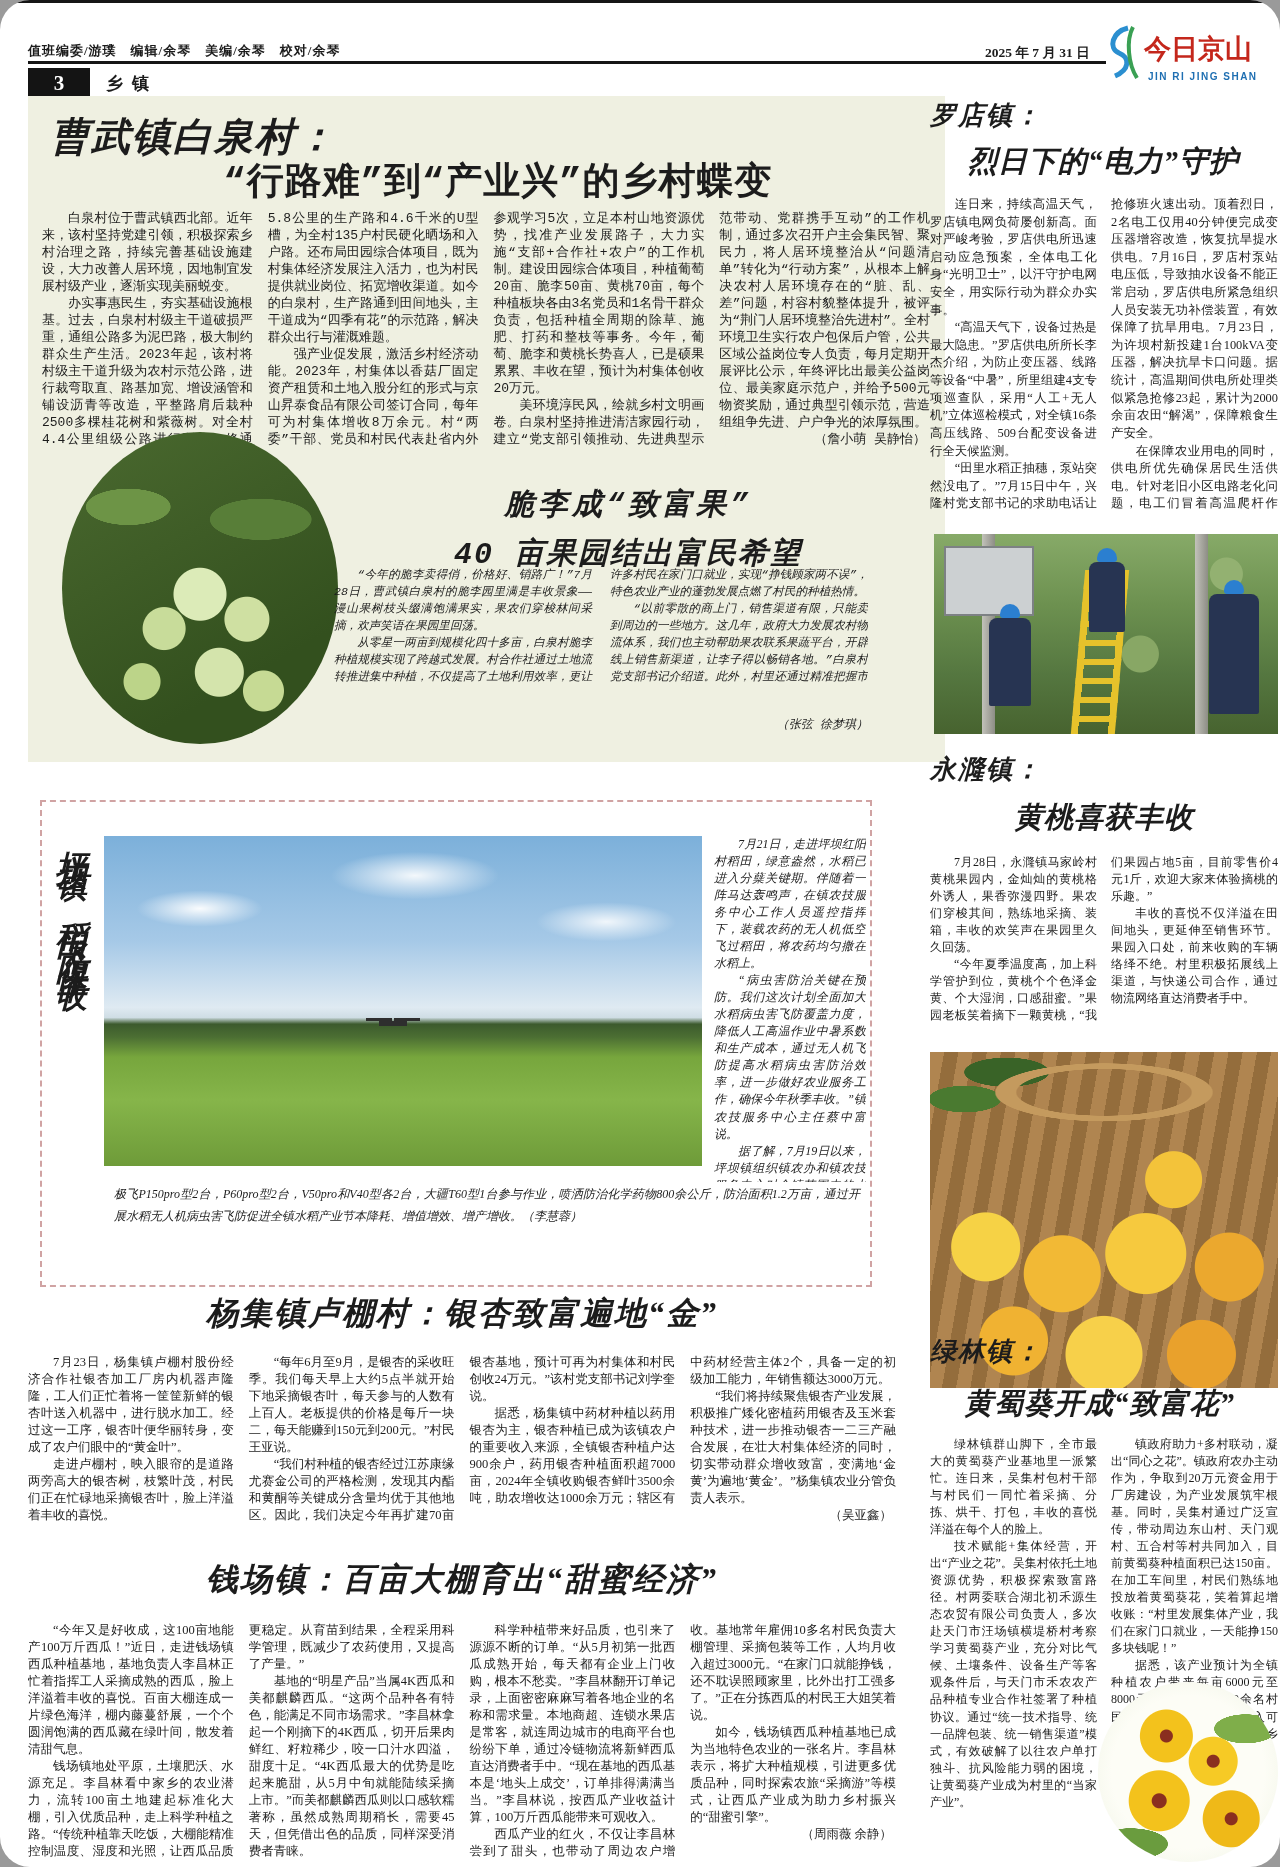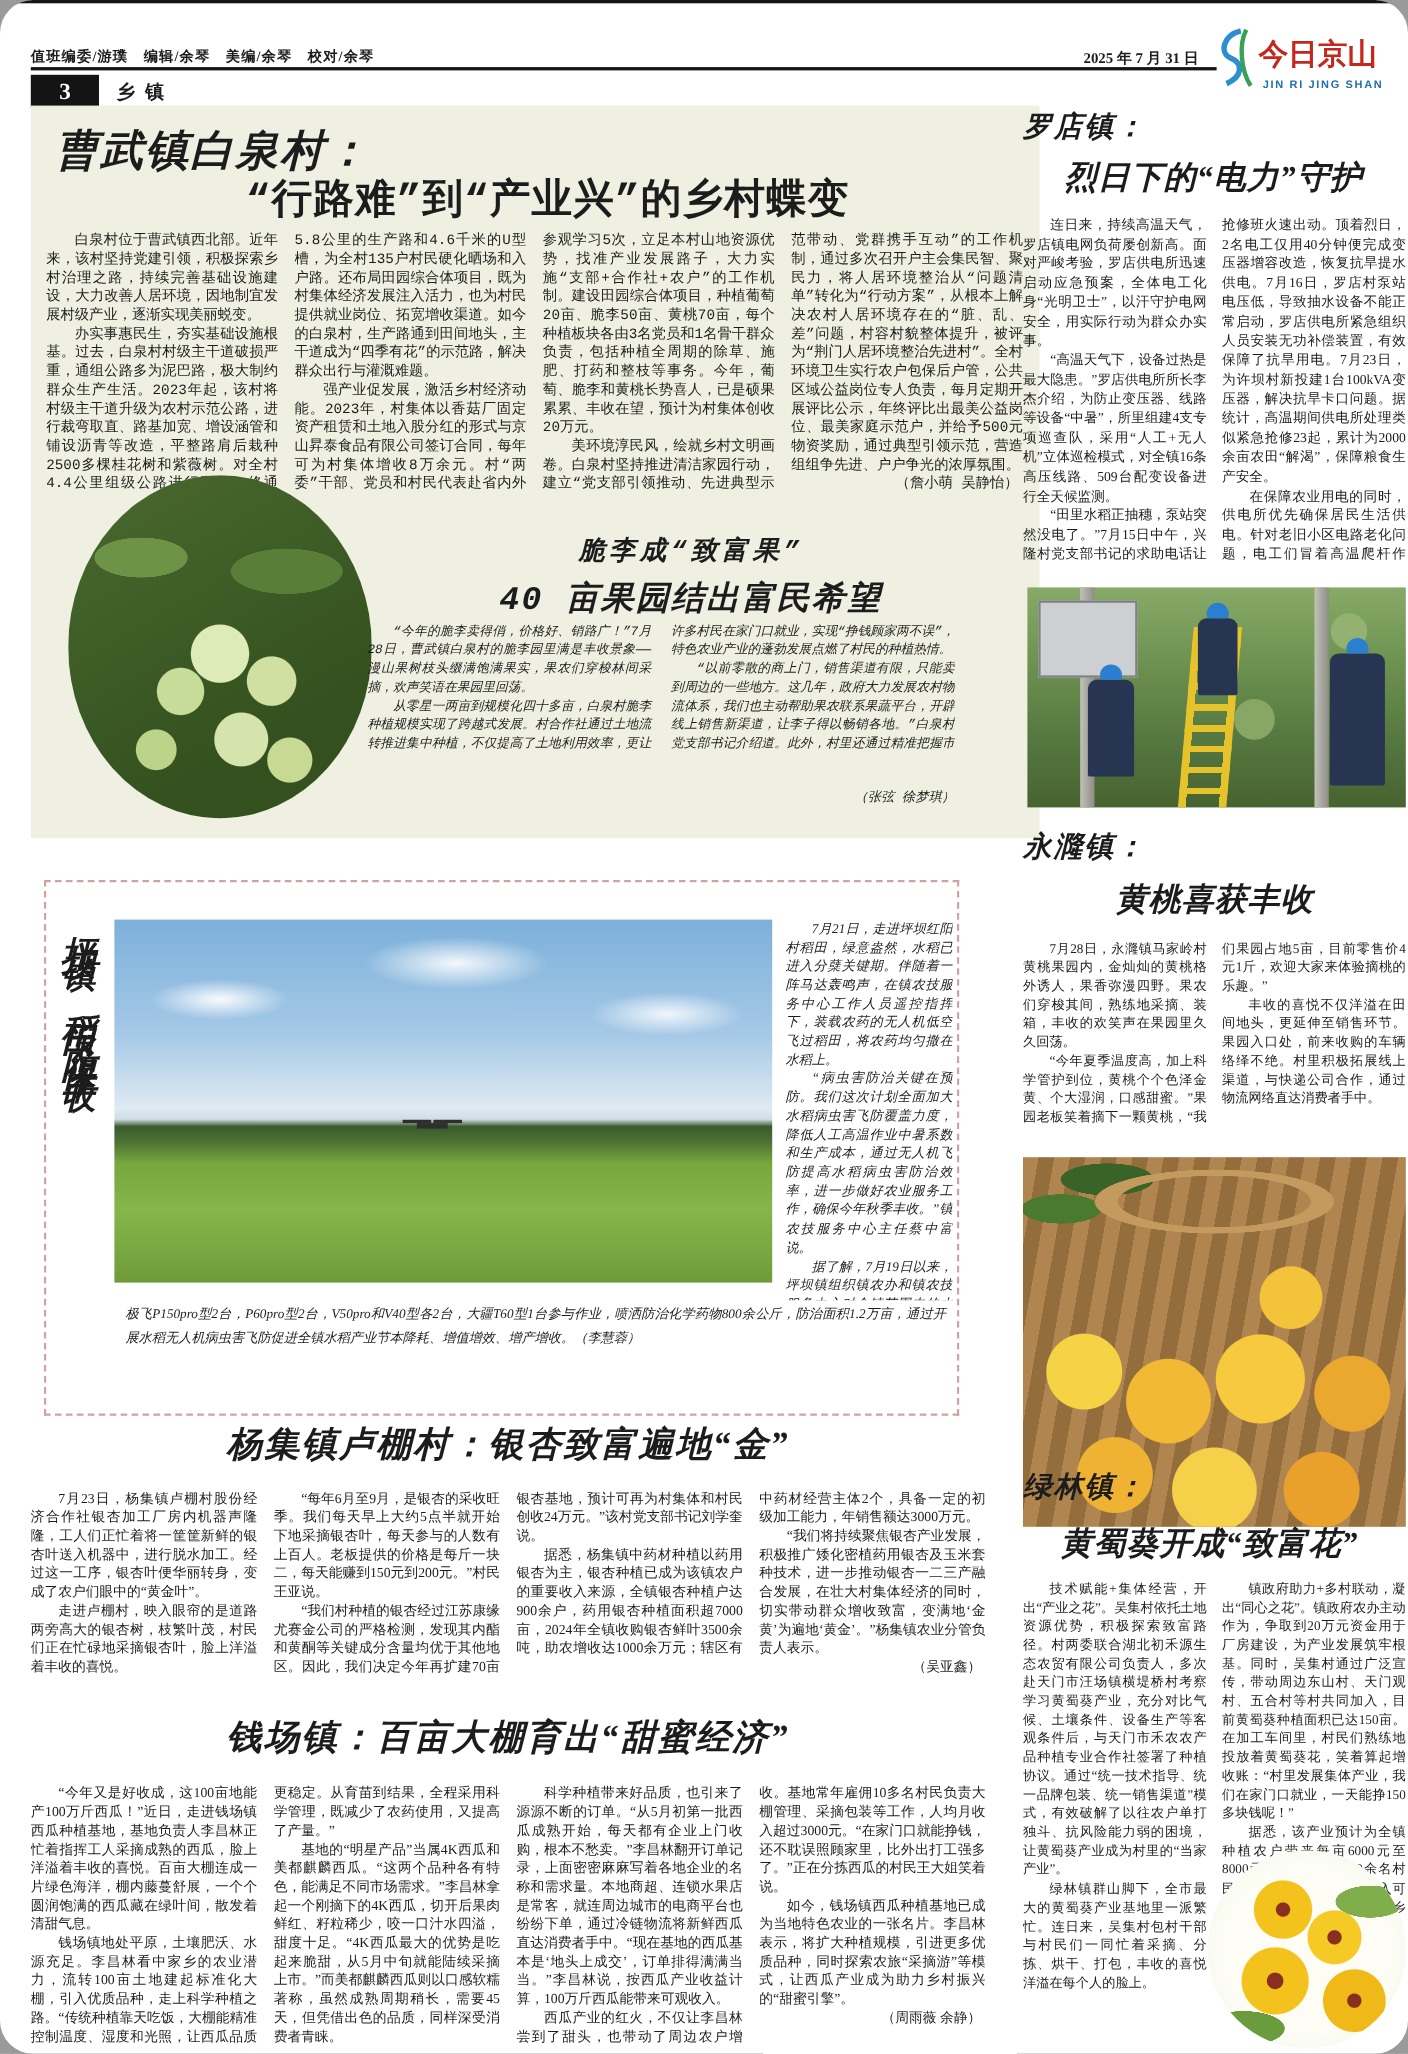--- a/index.html
+++ b/index.html
@@ -30,21 +30,21 @@
       radial-gradient(circle at 50% 52%,#dcebb8 0 26px,rgba(0,0,0,0) 27px),
       radial-gradient(circle at 67% 60%,#cfe0a2 0 22px,rgba(0,0,0,0) 23px),
       radial-gradient(circle at 37% 63%,#c8dc9a 0 21px,rgba(0,0,0,0) 22px),
       radial-gradient(circle at 57% 77%,#d4e4ac 0 24px,rgba(0,0,0,0) 25px),
       radial-gradient(circle at 29% 80%,#bcd489 0 18px,rgba(0,0,0,0) 19px),
       radial-gradient(circle at 73% 83%,#c6da94 0 20px,rgba(0,0,0,0) 21px),
       radial-gradient(ellipse 70px 30px at 24% 24%,#6d9446 0 60%,rgba(0,0,0,0) 61%),
       radial-gradient(ellipse 84px 34px at 72% 28%,#587e38 0 60%,rgba(0,0,0,0) 61%),
       linear-gradient(150deg,#4a692f,#33501e 75%);}
   .cl-title{left:320px;top:388px;width:560px;text-align:center;font-weight:bold;font-style:italic;}
-  .cl-title .l1{font-size:24px;letter-spacing:4px;}
+  .cl-title .l1{font-size:30px;letter-spacing:4px;}
   .cl-title .l2{font-size:30px;letter-spacing:2px;margin-top:8px;}
   .cl-cols{left:306px;top:470px;width:534px;height:148px;column-count:2;column-gap:18px;
            font-size:11.6px;line-height:1.47;overflow:hidden;}
   .cl-byline{left:560px;top:620px;width:280px;text-align:right;font-size:12px;font-style:italic;}
   
   .pingba{left:40px;top:800px;width:832px;height:487px;border:2px dashed #d0a3a3;box-sizing:border-box;}
   .pb-vtitle{left:8px;top:24px;height:450px;writing-mode:vertical-rl;font-size:31px;font-weight:700;
              letter-spacing:10px;font-style:italic;}
   .rice-photo{left:62px;top:34px;width:598px;height:330px;
     background:
@@ -229,22 +229,22 @@
       <p>7月28日，永漋镇马家岭村黄桃果园内，金灿灿的黄桃格外诱人，果香弥漫四野。果农们穿梭其间，熟练地采摘、装箱，丰收的欢笑声在果园里久久回荡。</p>
       <p>“今年夏季温度高，加上科学管护到位，黄桃个个色泽金黄、个大湿润，口感甜蜜。”果园老板笑着摘下一颗黄桃，“我们果园占地5亩，目前零售价4元1斤，欢迎大家来体验摘桃的乐趣。”</p>
       <p>丰收的喜悦不仅洋溢在田间地头，更延伸至销售环节。果园入口处，前来收购的车辆络绎不绝。村里积极拓展线上渠道，与快递公司合作，通过物流网络直达消费者手中。</p>
 
     </div>
     <div class="abs peach-photo"></div>
 
     <h2 class="kicker" style="left:0;top:1238px;margin:0;">绿林镇：</h2>
     <h2 class="rtitle" style="left:30px;top:1284px;margin:4px;">黄蜀葵开成“致富花”</h2>
     <div class="abs cols lv-cols">
+      <p>绿林镇群山脚下，全市最大的黄蜀葵产业基地里一派繁忙。连日来，吴集村包村干部与村民们一同忙着采摘、分拣、烘干、打包，丰收的喜悦洋溢在每个人的脸上。</p>
       <p>技术赋能+集体经营，开出“产业之花”。吴集村依托土地资源优势，积极探索致富路径。村两委联合湖北初禾源生态农贸有限公司负责人，多次赴天门市汪场镇横堤桥村考察学习黄蜀葵产业，充分对比气候、土壤条件、设备生产等客观条件后，与天门市禾农农产品种植专业合作社签署了种植协议。通过“统一技术指导、统一品牌包装、统一销售渠道”模式，有效破解了以往农户单打独斗、抗风险能力弱的困境，让黄蜀葵产业成为村里的“当家产业”。</p>
-      <p>绿林镇群山脚下，全市最大的黄蜀葵产业基地里一派繁忙。连日来，吴集村包村干部与村民们一同忙着采摘、分拣、烘干、打包，丰收的喜悦洋溢在每个人的脸上。</p>
       <p>镇政府助力+多村联动，凝出“同心之花”。镇政府农办主动作为，争取到20万元资金用于厂房建设，为产业发展筑牢根基。同时，吴集村通过广泛宣传，带动周边东山村、天门观村、五合村等村共同加入，目前黄蜀葵种植面积已达150亩。在加工车间里，村民们熟练地投放着黄蜀葵花，笑着算起增收账：“村里发展集体产业，我们在家门口就业，一天能挣150多块钱呢！”</p>
       <p>据悉，该产业预计为全镇种植农户带来每亩6000元至8000元的收入，带动20余名村民稳定务工，村集体年收入可达5万元，黄蜀葵花真正助力乡村振兴的“致富花”。</p>
       <span class="byline">（程姜腾 陈新霞）</span>
     </div>
     <div class="abs flower-photo"></div>
 
   </aside>
 </div>
 
 </body></html>

